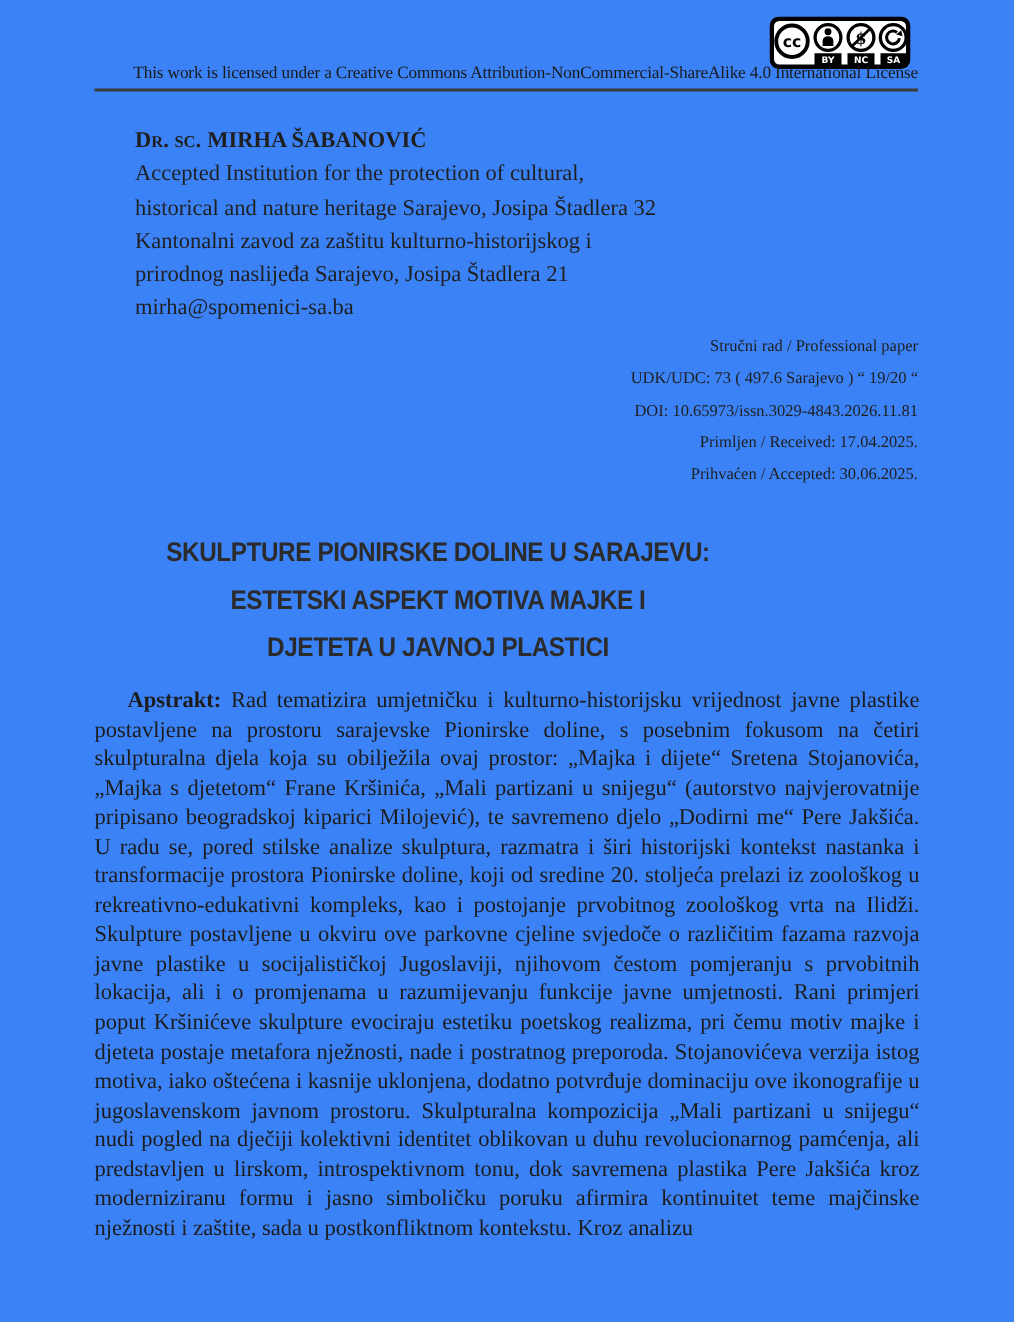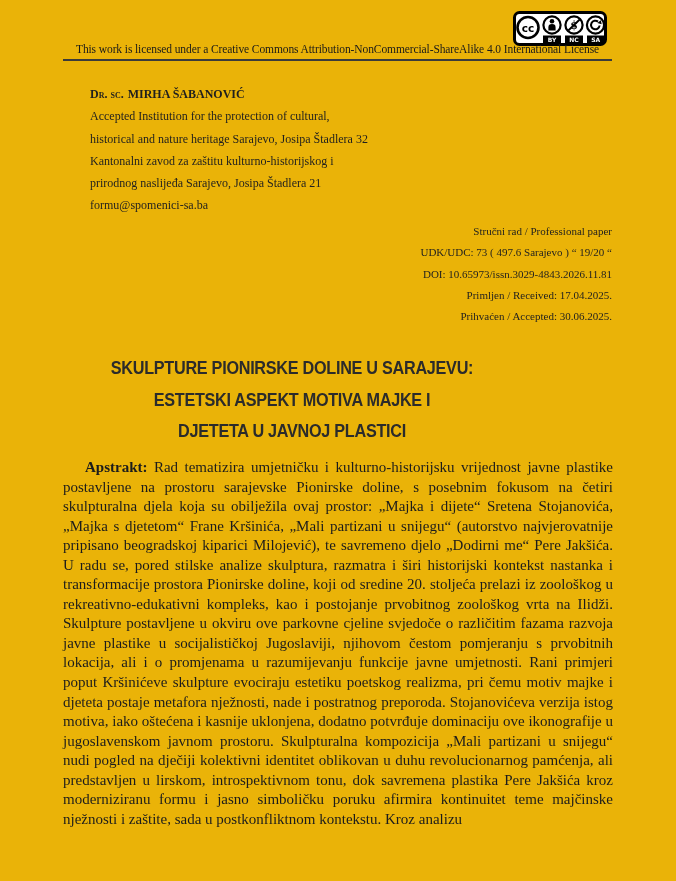--- a/index.html
+++ b/index.html
@@ -1,55 +1,55 @@
 <!DOCTYPE html>
 <html><head>
 <meta charset="utf-8">
 <style>
   html, body { margin: 0; padding: 0; background: #ffffff; }
   .page {
     position: relative;
     width: 676px;
     height: 881px;
-    background: #eab308;
+    background: #3b82f6;
     font-family: "Liberation Serif", "DejaVu Serif", serif;
     color: #1b1b1b;
     overflow: hidden;
   }
 
   
   .cc-badge {
     position: absolute;
     left: 513px;
     top: 11px;
     width: 94px;
     height: 35px;
   }
 
   
   .license {
     position: absolute;
     left: 63px;
     top: 43px;
     width: 549px;
-    text-align: center;
+    text-align: right;
     font-size: 11.5px;
     letter-spacing: -0.1px;
     color: #1a1a1a;
     padding-bottom: 4px;
     border-bottom: 2px solid #3b3b3b;
     white-space: nowrap;
   }
 
   
   .author {
     position: absolute;
     left: 90px;
     top: 83px;
-    font-size: 12px;
+    font-size: 15px;
     line-height: 22.3px;
     color: #1f1f1f;
   }
   .author-name { font-weight: bold; }
   .sc { font-variant: small-caps; margin-right: 4px; }
 
   
   .meta {
     position: absolute;
     right: 64px;
@@ -132,21 +132,21 @@
   <div class="license">
     <span>This work is licensed under a Creative Commons Attribution-NonCommercial-ShareAlike 4.0 International License</span>
   </div>
 
   <div class="author">
     <div class="author-name"><span class="sc">Dr. sc.</span><span>MIRHA ŠABANOVIĆ</span></div>
     <div>Accepted Institution for the protection of cultural,</div>
     <div>historical and nature heritage Sarajevo, Josipa Štadlera 32</div>
     <div>Kantonalni zavod za zaštitu kulturno-historijskog i</div>
     <div>prirodnog naslijeđa Sarajevo, Josipa Štadlera 21</div>
-    <div>formu@spomenici-sa.ba</div>
+    <div>mirha@spomenici-sa.ba</div>
   </div>
 
   <div class="meta">
     <div>Stručni rad / Professional paper</div>
     <div>UDK/UDC: 73 ( 497.6 Sarajevo ) “ 19/20 “</div>
     <div>DOI: 10.65973/issn.3029-4843.2026.11.81</div>
     <div>Primljen / Received: 17.04.2025.</div>
     <div>Prihvaćen / Accepted: 30.06.2025.</div>
   </div>
 

